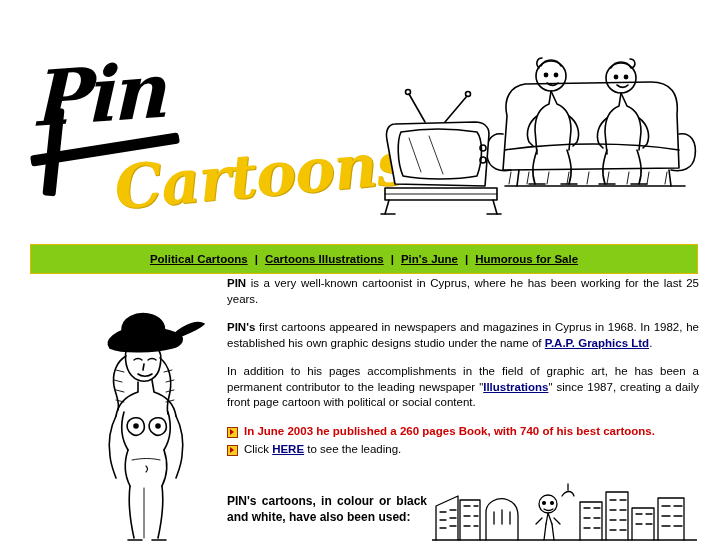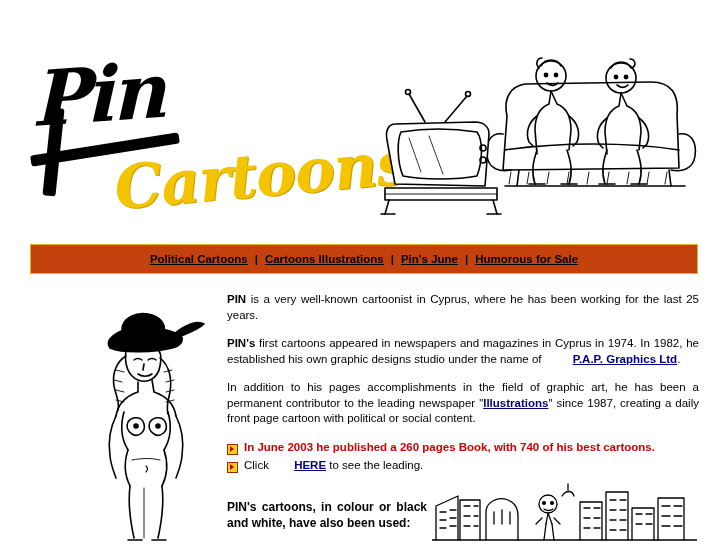--- a/index.html
+++ b/index.html
@@ -84,21 +84,21 @@
     height: 180px;
   }
 
   
   .navbar {
     position: absolute;
     left: 30px;
     top: 244px;
     width: 668px;
     height: 30px;
-    background: #c2410c;
+    background: #84cc16;
     border: 1px solid #e0b800;
     display: flex;
     align-items: center;
     justify-content: center;
     box-sizing: border-box;
   }
   .navbar a {
     color: #000000;
     font-size: 11.5px;
     font-weight: bold;
@@ -109,41 +109,41 @@
     padding: 0 7px;
     font-size: 11.5px;
     font-weight: bold;
     color: #000000;
   }
 
   
   .content {
     position: absolute;
     left: 227px;
-    top: 292px;
+    top: 276px;
     width: 472px;
     font-size: 11.5px;
     line-height: 15.5px;
     text-align: justify;
   }
   .content p {
     margin: 0 0 13px 0;
   }
   .content b { font-weight: bold; }
   .content a {
     color: #000080;
     text-decoration: underline;
     font-weight: bold;
   }
-  .link-pap { color: #000080; margin-left: 28px; }
+  .link-pap { color: #000080; }
   .link-phil { color: #000080; }
 
   .bullet-line {
     display: flex;
-    align-items: flex-end;
+    align-items: center;
     margin-bottom: 3px;
   }
   .bullet-icon {
     width: 9px;
     height: 9px;
     flex: 0 0 9px;
     margin-top: 3px;
     margin-right: 6px;
     border: 1px solid #9a2a00;
     background: #f7cf1d;
@@ -167,25 +167,24 @@
     line-height: 15px;
   }
   .click-note {
     font-size: 11.5px;
     line-height: 15px;
   }
   .click-note a {
     color: #000080;
     font-weight: bold;
     text-decoration: underline;
-    margin-left: 22px;
   }
 
   .used-heading {
-    margin-top: 26px;
+    margin-top: 36px;
     font-size: 12px;
     font-weight: bold;
     line-height: 16px;
     width: 200px;
   }
 
   
   .left-figure {
     position: absolute;
     left: 86px;
@@ -347,21 +346,21 @@
   </svg>
 </div>
 
 <div class="content">
 
   <p>
     <b>PIN</b><span> is a very well-known cartoonist in Cyprus, where he has been working for the last 25 years.</span>
   </p>
 
   <p>
-    <b>PIN's</b><span> first cartoons appeared in newspapers and magazines in Cyprus in 1974. In 1982, he established his own graphic designs studio under the name of </span><a href="#" class="link-pap">P.A.P. Graphics Ltd</a><span>.</span>
+    <b>PIN's</b><span> first cartoons appeared in newspapers and magazines in Cyprus in 1968. In 1982, he established his own graphic designs studio under the name of </span><a href="#" class="link-pap">P.A.P. Graphics Ltd</a><span>.</span>
   </p>
 
   <p>
     <span>In addition to his pages accomplishments in the field of graphic art, he has been a permanent contributor to the leading newspaper "</span><a href="#" class="link-phil">Illustrations</a><span>" since 1987, creating a daily front page cartoon with political or social content.</span>
   </p>
 
   <div class="bullet-line">
     <span class="bullet-icon"></span>
     <span class="book-note">In June 2003 he published a 260 pages Book, with 740 of his best cartoons.</span>
   </div>

